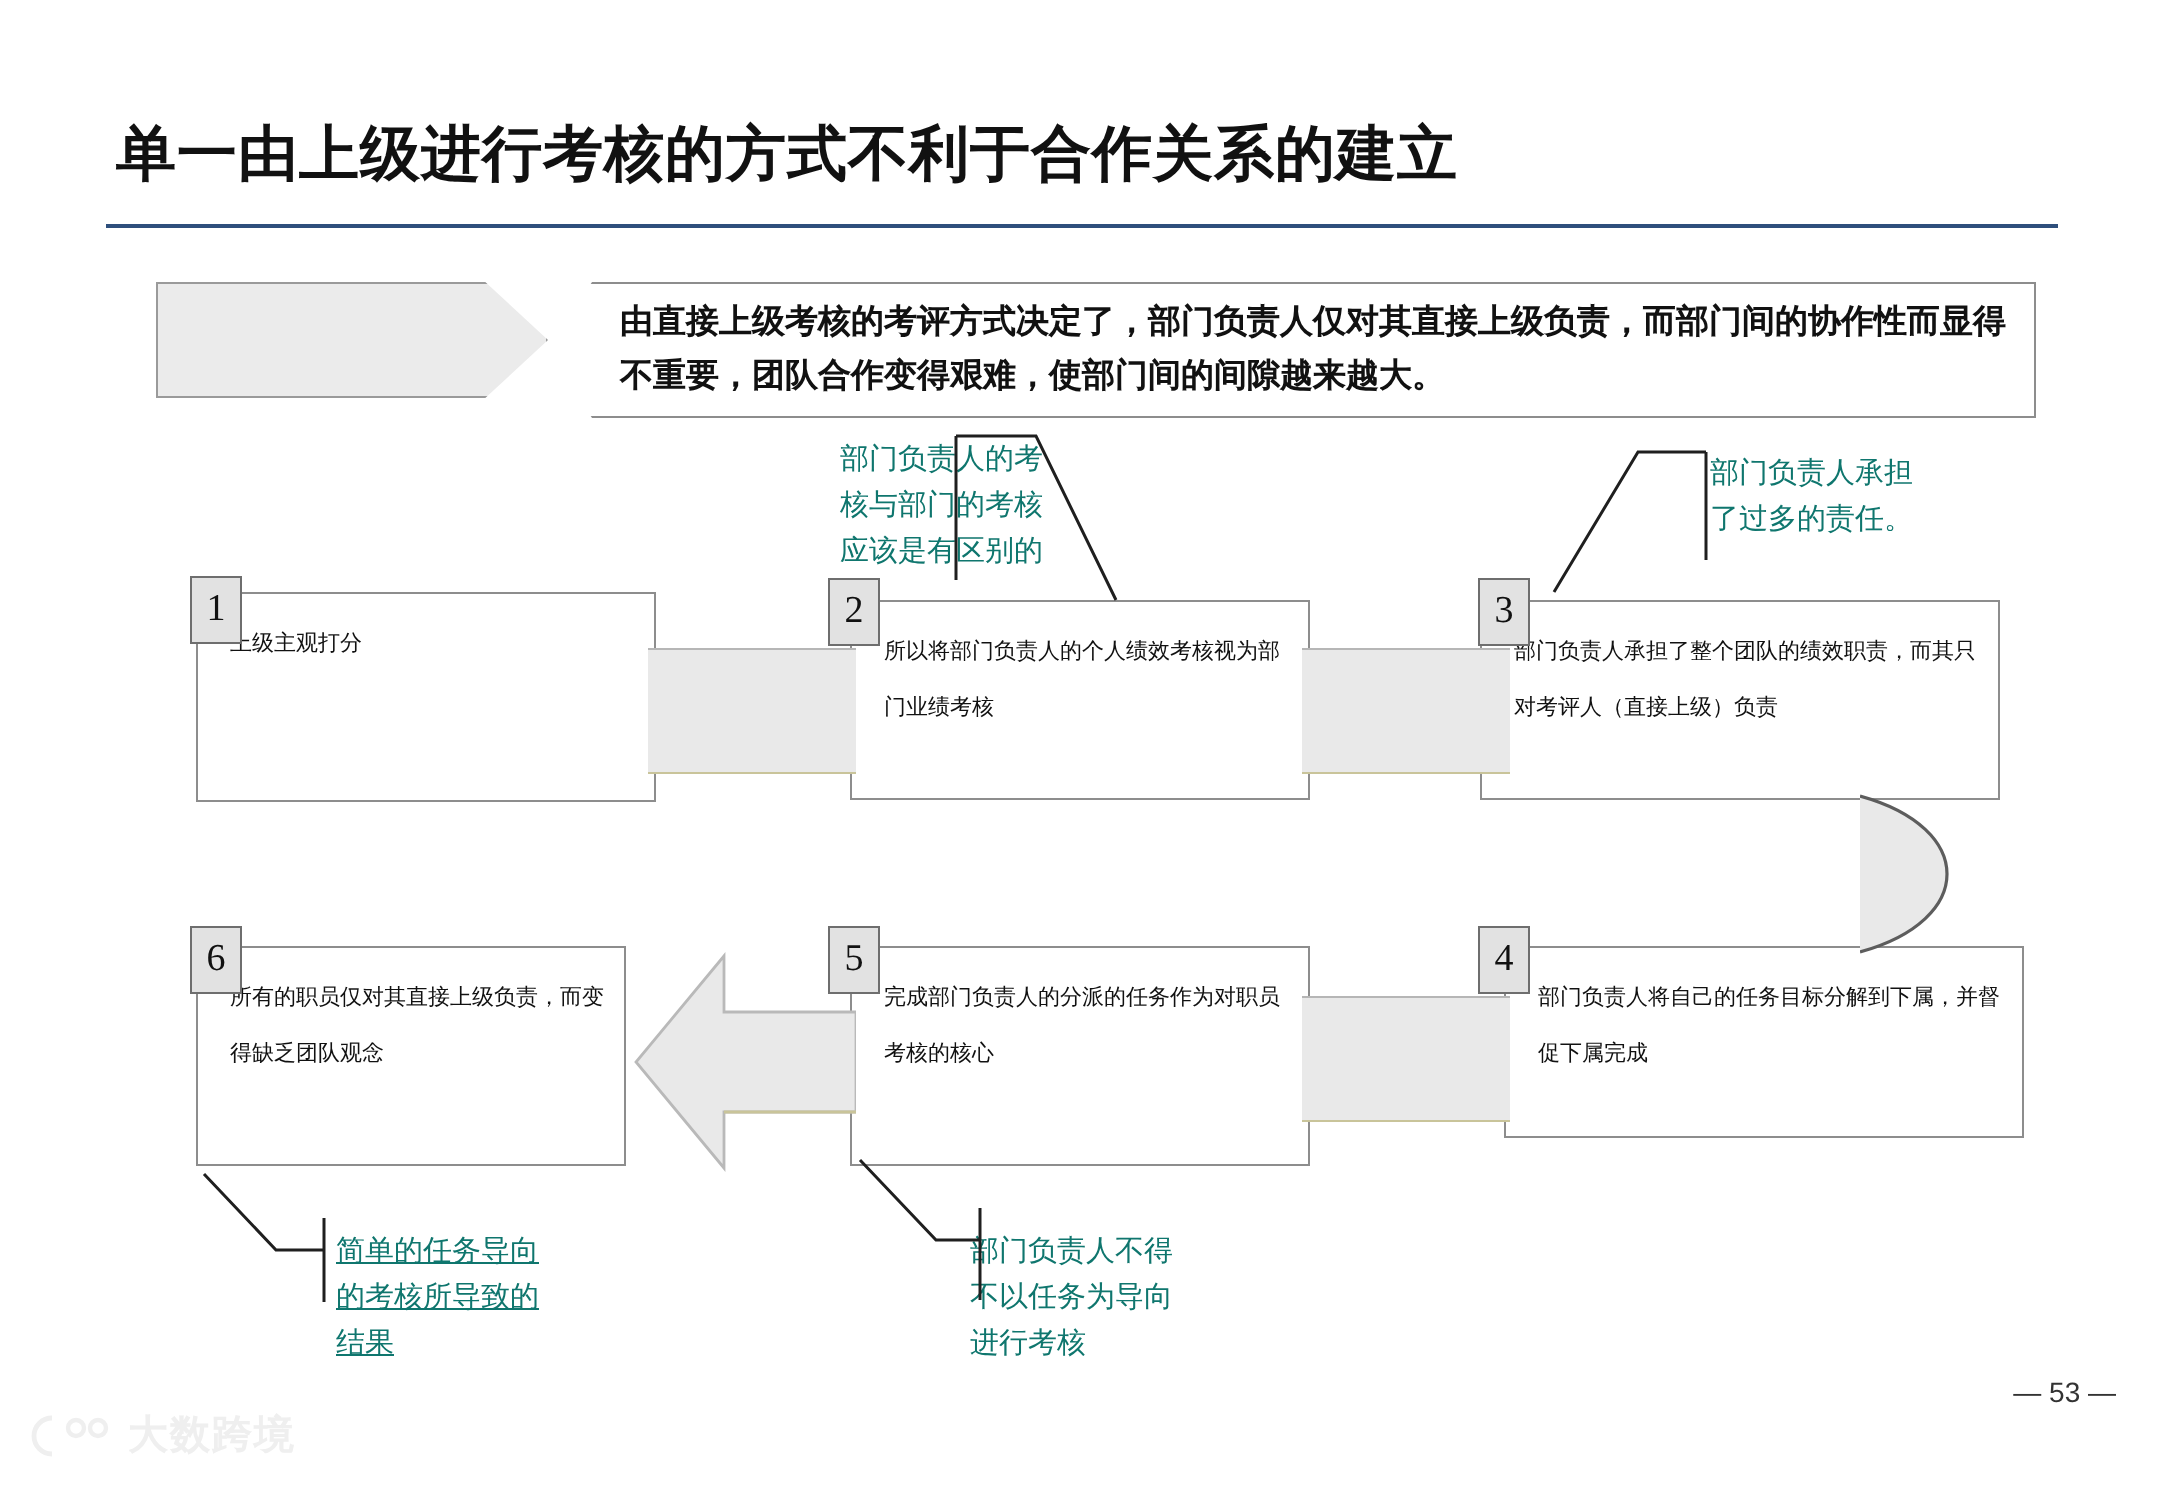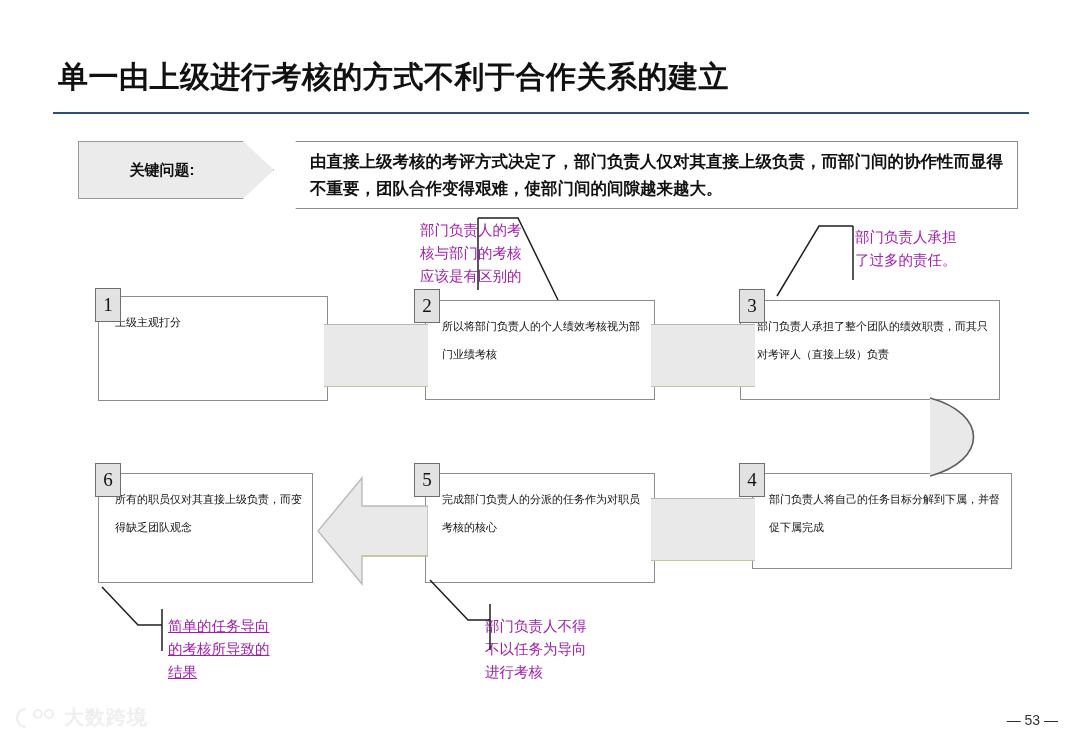--- a/index.html
+++ b/index.html
@@ -187,21 +187,21 @@
     width: 112px;
     height: 120px;
     z-index: 1;
   }
 
   
   .callout {
     position: absolute;
     font-size: 14.5px;
     line-height: 23px;
-    color: #a21caf;
+    color: #0f766e;
     white-space: pre-line;
   }
   #callout2 { left: 420px; top: 219px; }
   #callout3 { left: 855px; top: 226px; }
   #callout6 { left: 168px; top: 615px; text-decoration: underline; }
   #callout5 { left: 485px; top: 615px; }
 
   .leader { position: absolute; z-index: 2; }
   #leader2 { left: 400px; top: 214px; width: 180px; height: 90px; }
   #leader3 { left: 775px; top: 220px; width: 110px; height: 80px; }
@@ -221,37 +221,36 @@
   #watermark-mark { width: 44px; height: 26px; }
   #watermark-text {
     font-size: 20px;
     font-weight: bold;
     color: #efefef;
     letter-spacing: 1px;
   }
   #page-number {
     position: absolute;
     right: 22px;
-    top: 712px;
+    top: 688px;
     font-size: 14px;
     color: #333333;
     margin-left: 42px;
   }
 </style>
 </head>
 <body>
 
 <div id="slide-title">单一由上级进行考核的方式不利于合作关系的建立</div>
 <div id="title-rule"></div>
 
 <div id="banner">
   <div id="banner-tag-shadow"></div>
   <div id="banner-body"></div>
   <div id="banner-tag"></div>
-  <div id="banner-tag-label">关键问题:</div>
   <div id="banner-body-inner">
     <div id="banner-text">由直接上级考核的考评方式决定了，部门负责人仅对其直接上级负责，而部门间的协作性而显得不重要，团队合作变得艰难，使部门间的间隙越来越大。</div>
   </div>
 </div>
 
 <div class="band" id="band12"></div>
 <div class="band" id="band23"></div>
 <div class="band" id="band45"></div>
 
 <svg id="curve34" viewBox="0 0 110 82" xmlns="http://www.w3.org/2000/svg">

